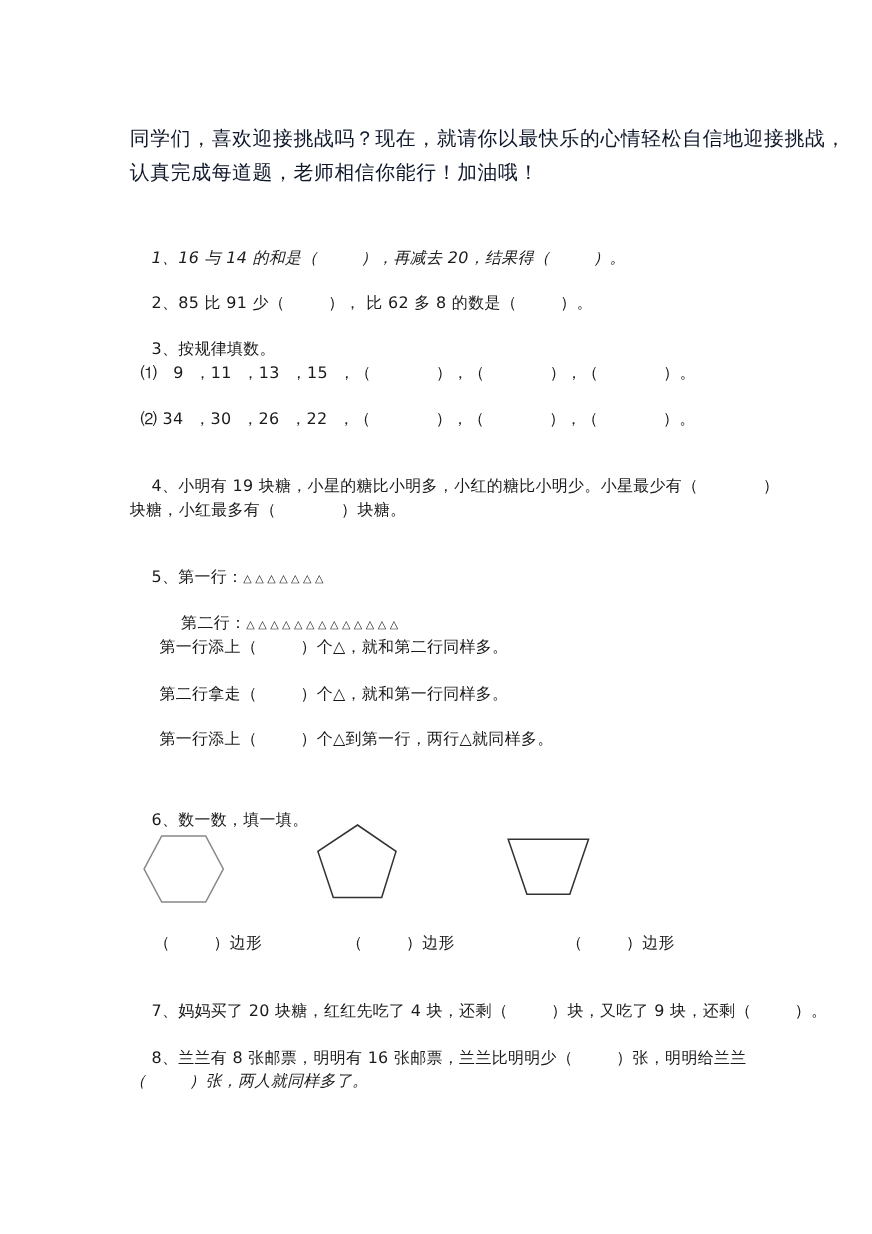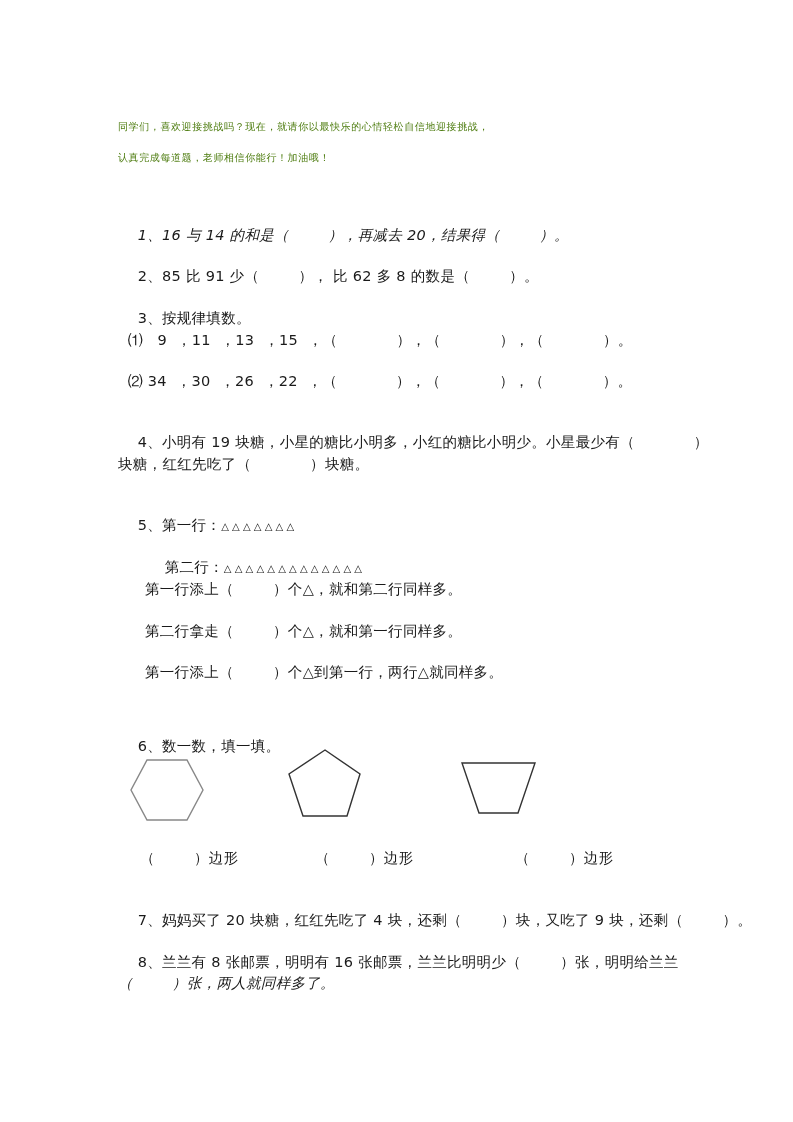--- a/index.html
+++ b/index.html
@@ -21,22 +21,22 @@
       width: 793px; height: 1122px;
     }
     .line {
       position: absolute;
       white-space: pre;
       font-size: 14.5px;
       line-height: 20px;
       letter-spacing: 0.3px;
     }
     .intro {
-      color: #4d7c0f;
-      font-size: 10px;
+      color: #0f172a;
+      font-size: 18px;
       letter-spacing: 0.6px;
     }
     .shape-svg {
       position: absolute;
     }
     .tri {
       font-size: 10px;
       letter-spacing: 0;
     }
   </style>
@@ -58,21 +58,21 @@
 
   <div class="line" style="left:118px; top:288px;">
     <span>3、</span><span>按规律填数。</span>
   </div>
   <div class="line" style="left:128px; top:330px;">⑴   9  ，11  ，13  ，15  ，（            ），（            ），（            ）。</div>
   <div class="line" style="left:128px; top:371px;">⑵ 34  ，30  ，26  ，22  ，（            ），（            ），（            ）。</div>
 
   <div class="line" style="left:118px; top:412px;">
     <span>4、</span><span>小明有 19 块糖，小星的糖比小明多，小红的糖比小明少。小星最少有（            ）</span>
   </div>
-  <div class="line" style="left:118px; top:454px;">块糖，红红先吃了（            ）块糖。</div>
+  <div class="line" style="left:118px; top:454px;">块糖，小红最多有（            ）块糖。</div>
 
   <div class="line" style="left:118px; top:495px;text-align:center;">
     <span>5、</span><span>第一行：</span><span class="tri">△ △ △ △ △ △ △</span>
   </div>
   <div class="line" style="left:145px; top:579px;">第一行添上（        ）个△，就和第二行同样多。</div>
   <div class="line" style="left:145px; top:537px;">
     <span>第二行：</span><span class="tri">△ △ △ △ △ △ △ △ △ △ △ △ △</span>
   </div>
   <div class="line" style="left:145px; top:621px;">第二行拿走（        ）个△，就和第一行同样多。</div>
   <div class="line" style="left:145px; top:662px;">第一行添上（        ）个△到第一行，两行△就同样多。</div>

